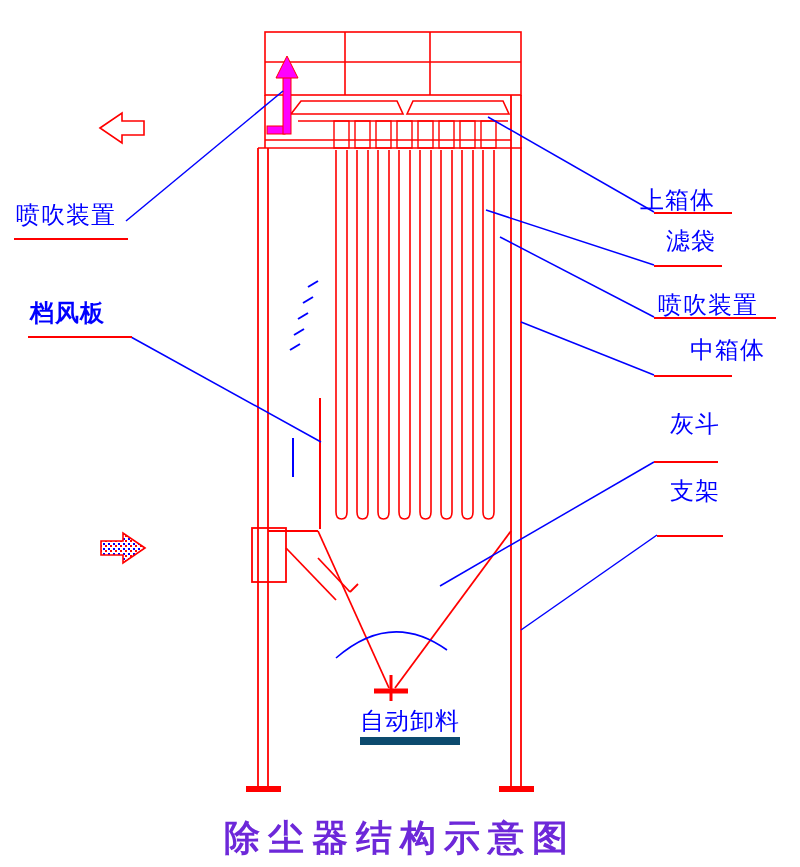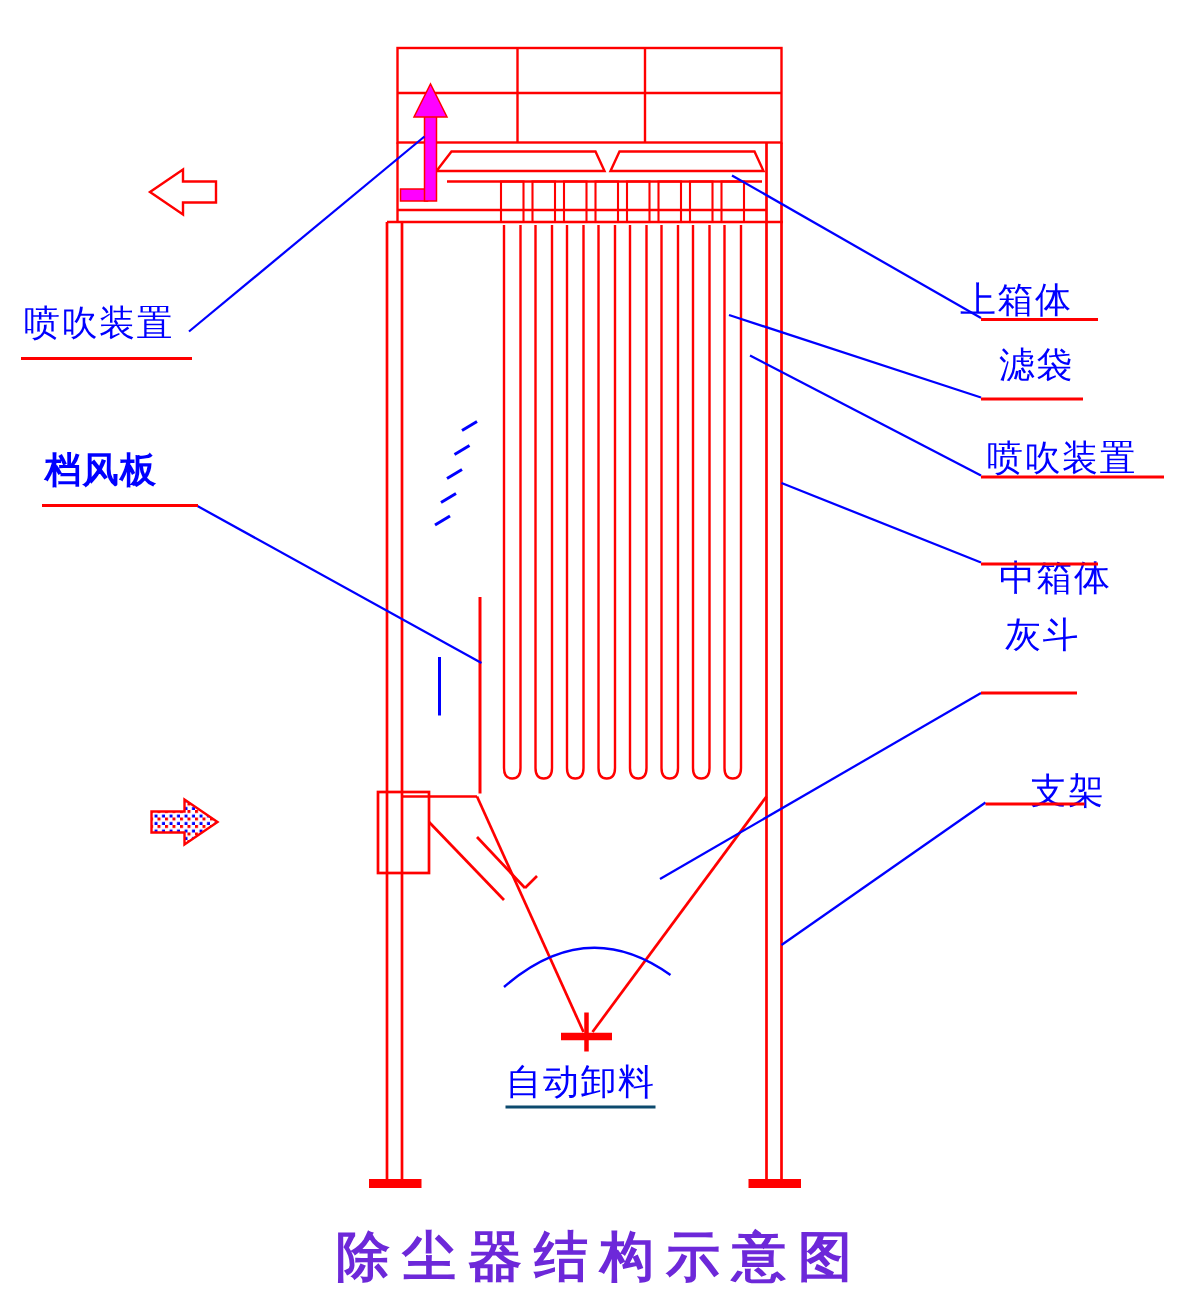--- a/index.html
+++ b/index.html
@@ -1,21 +1,21 @@
 <!DOCTYPE html>
 <html><head>
 <meta charset="utf-8">
 <style>
   html,body{margin:0;padding:0;background:#ffffff;}
   #stage{position:relative;width:800px;height:867px;background:#ffffff;overflow:hidden;
          font-family:"DejaVu Sans","Liberation Sans",sans-serif;}
   svg{position:absolute;left:0;top:0;}
   .lbl{position:absolute;color:#0000ff;font-size:24px;line-height:1.1;letter-spacing:1px;white-space:nowrap;}
   .uline{position:absolute;height:2px;background:#ff0000;}
-  .blue-uline{border-bottom:2px solid #0c4a6e;padding-bottom:3px;}
+  .blue-uline{border-bottom:8px solid #0c4a6e;padding-bottom:3px;margin-left:23px;}
   #title{position:absolute;left:0;top:814px;width:800px;text-align:center;color:#6d28d9;
          font-size:36px;letter-spacing:8px;font-family:"Liberation Serif","DejaVu Serif",serif;font-weight:bold;}
 </style>
 </head>
 <body>
 
 <div id="stage">
 
 <svg width="800" height="867" viewBox="0 0 800 867">
   <defs>
@@ -123,31 +123,31 @@
 
   <div class="lbl" style="left:16px;top:202px;">喷吹装置</div>
   <div class="uline" style="left:14px;top:238px;width:114px;"></div>
 
   <div class="lbl" style="left:30px;top:300px;font-weight:bold;">档风板</div>
   <div class="uline" style="left:28px;top:336px;width:104px;"></div>
 
   <div class="lbl" style="left:640px;top:187px;">上箱体</div>
   <div class="uline" style="left:654px;top:212px;width:78px;"></div>
 
-  <div class="lbl" style="left:666px;top:230px;">滤袋</div>
+  <div class="lbl" style="left:666px;top:230px;font-family:Liberation Mono, monospace;">滤袋</div>
   <div class="uline" style="left:654px;top:265px;width:68px;"></div>
 
   <div class="lbl" style="left:658px;top:292px;">喷吹装置</div>
   <div class="uline" style="left:654px;top:317px;width:122px;"></div>
 
-  <div class="lbl" style="left:666px;top:337px;margin-top:35px;">中箱体</div>
+  <div class="lbl" style="left:690px;top:337px;">中箱体</div>
   <div class="uline" style="left:654px;top:375px;width:78px;"></div>
 
   <div class="lbl" style="left:670px;top:413px;font-family:Liberation Mono, monospace;">灰斗</div>
   <div class="uline" style="left:654px;top:461px;width:64px;"></div>
 
-  <div class="lbl" style="left:670px;top:514px;margin-left:17px;">支架</div>
+  <div class="lbl" style="left:670px;top:478px;">支架</div>
   <div class="uline" style="left:657px;top:535px;width:66px;"></div>
 
   <div class="lbl blue-uline" style="left:337px;top:708px;">自动卸料</div>
 
   <div id="title">除尘器结构示意图</div>
 </div>
 
 </body></html>

